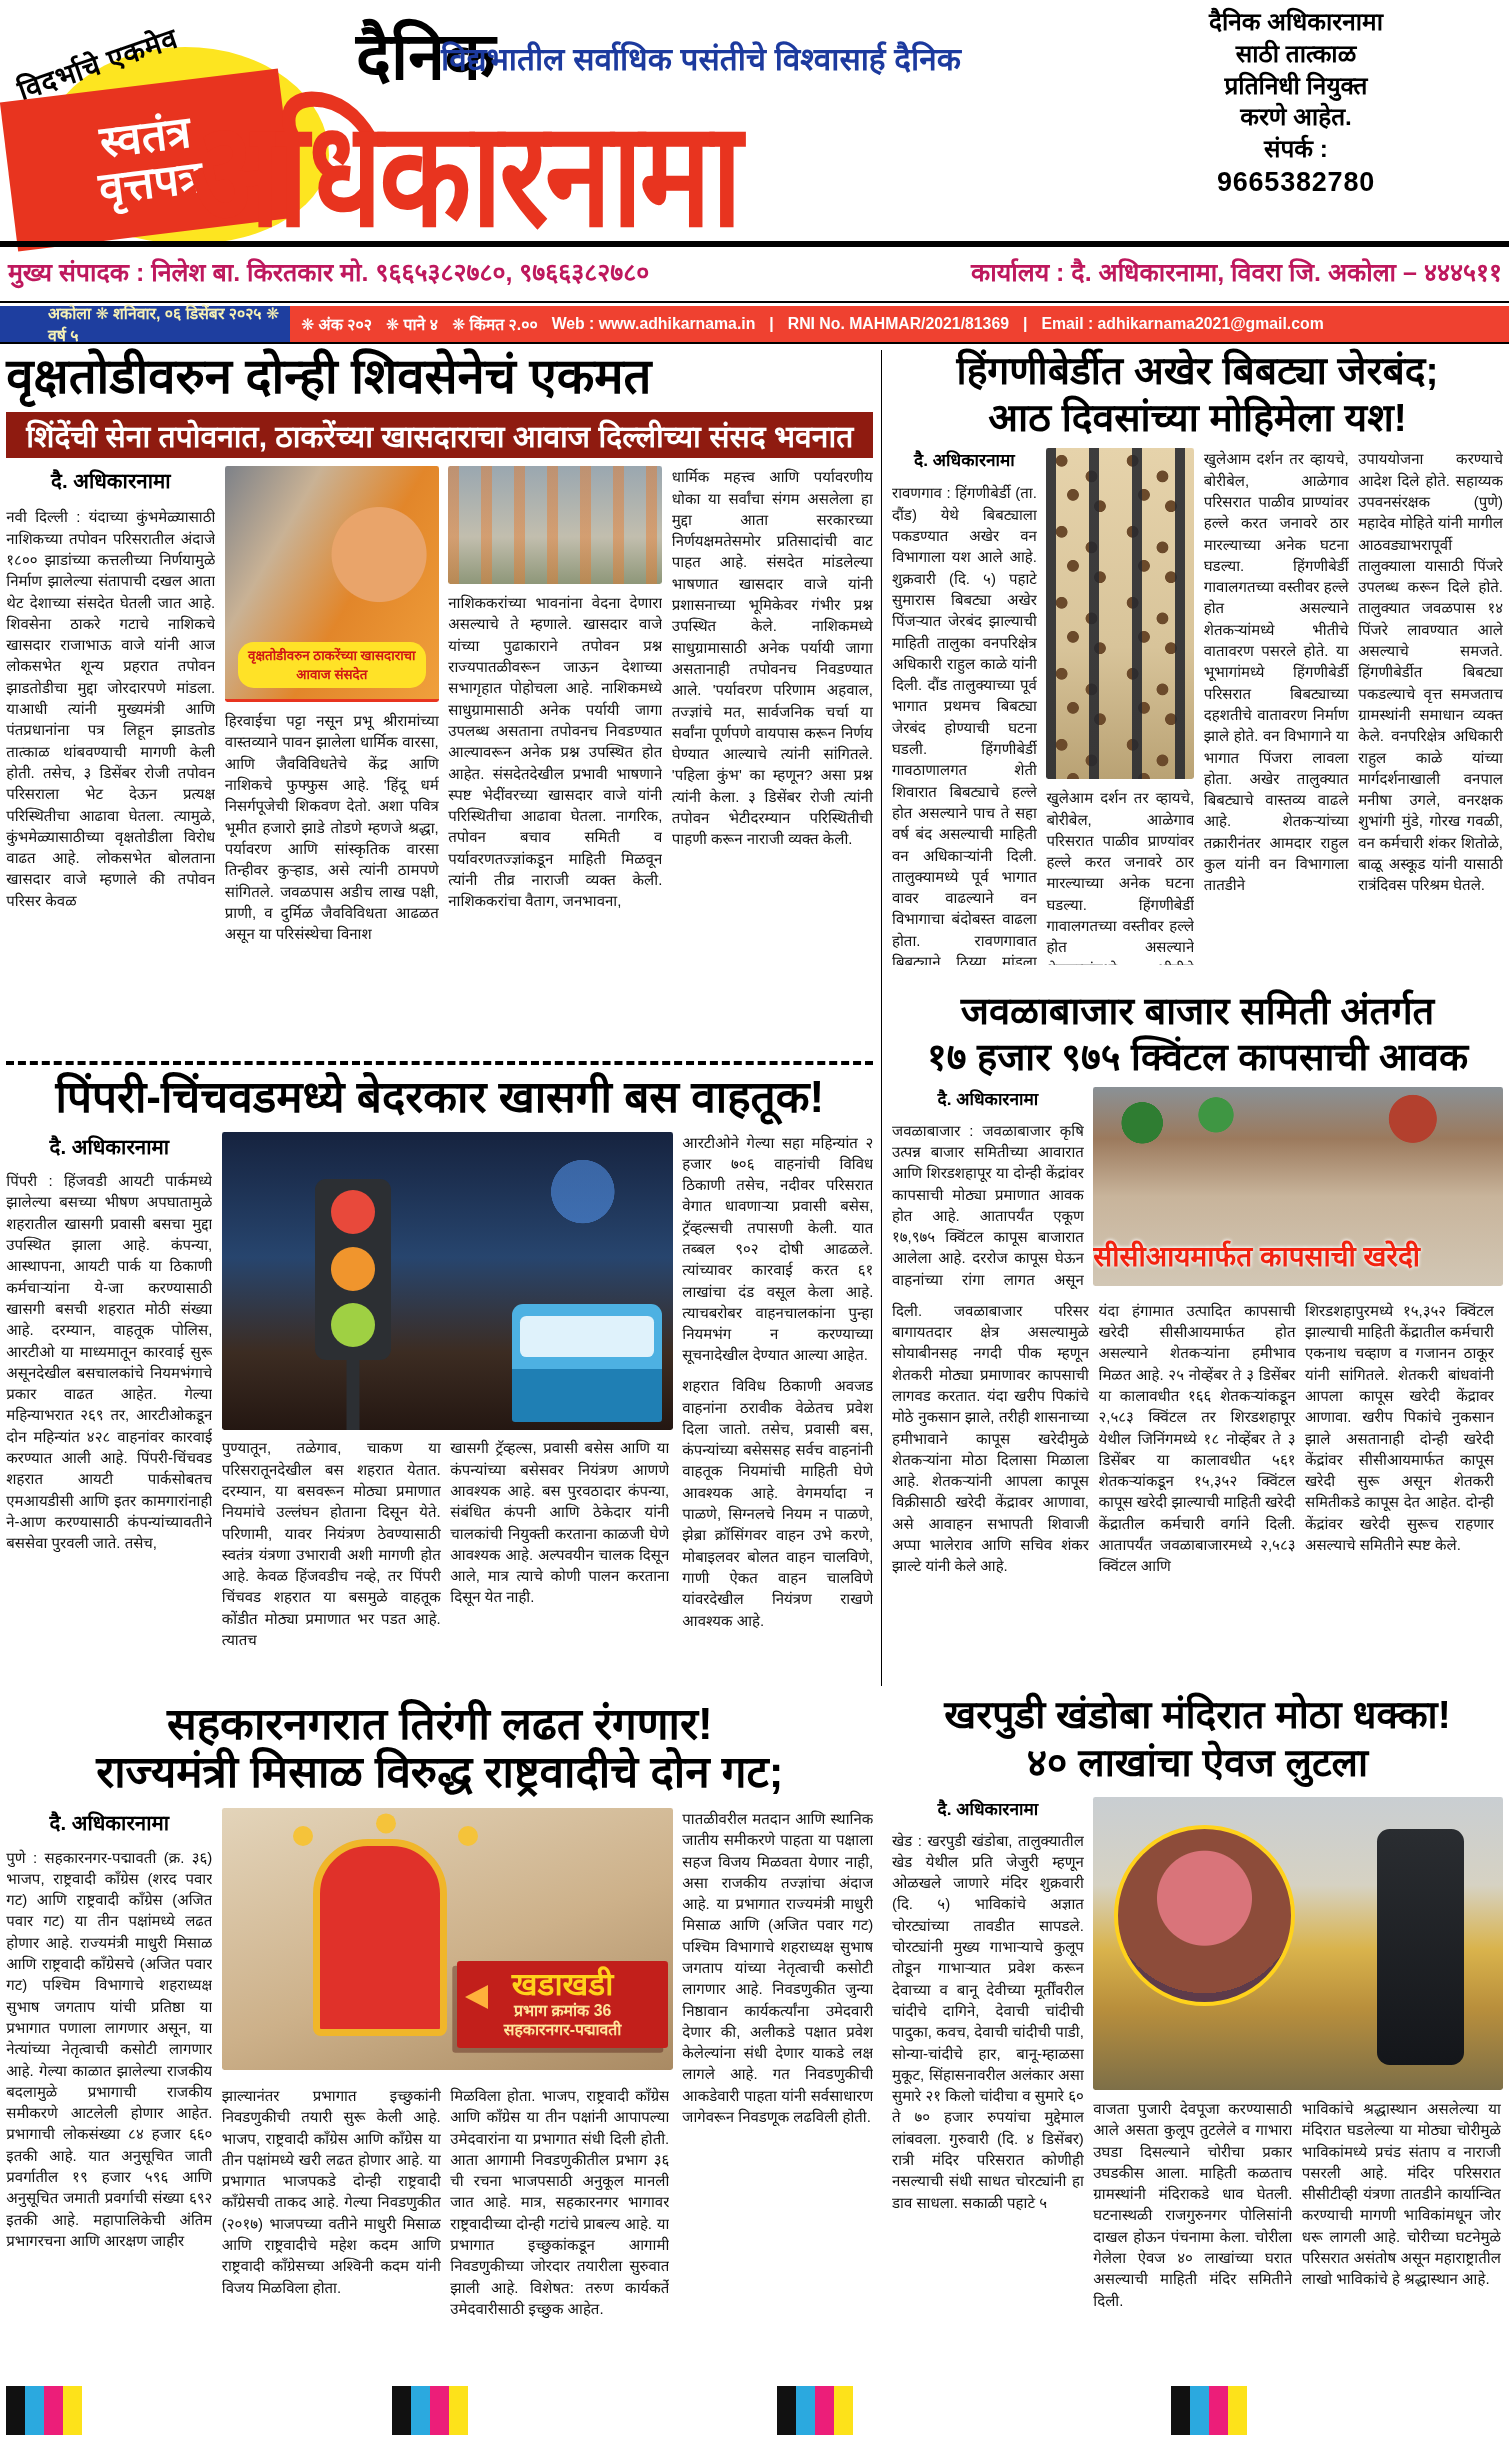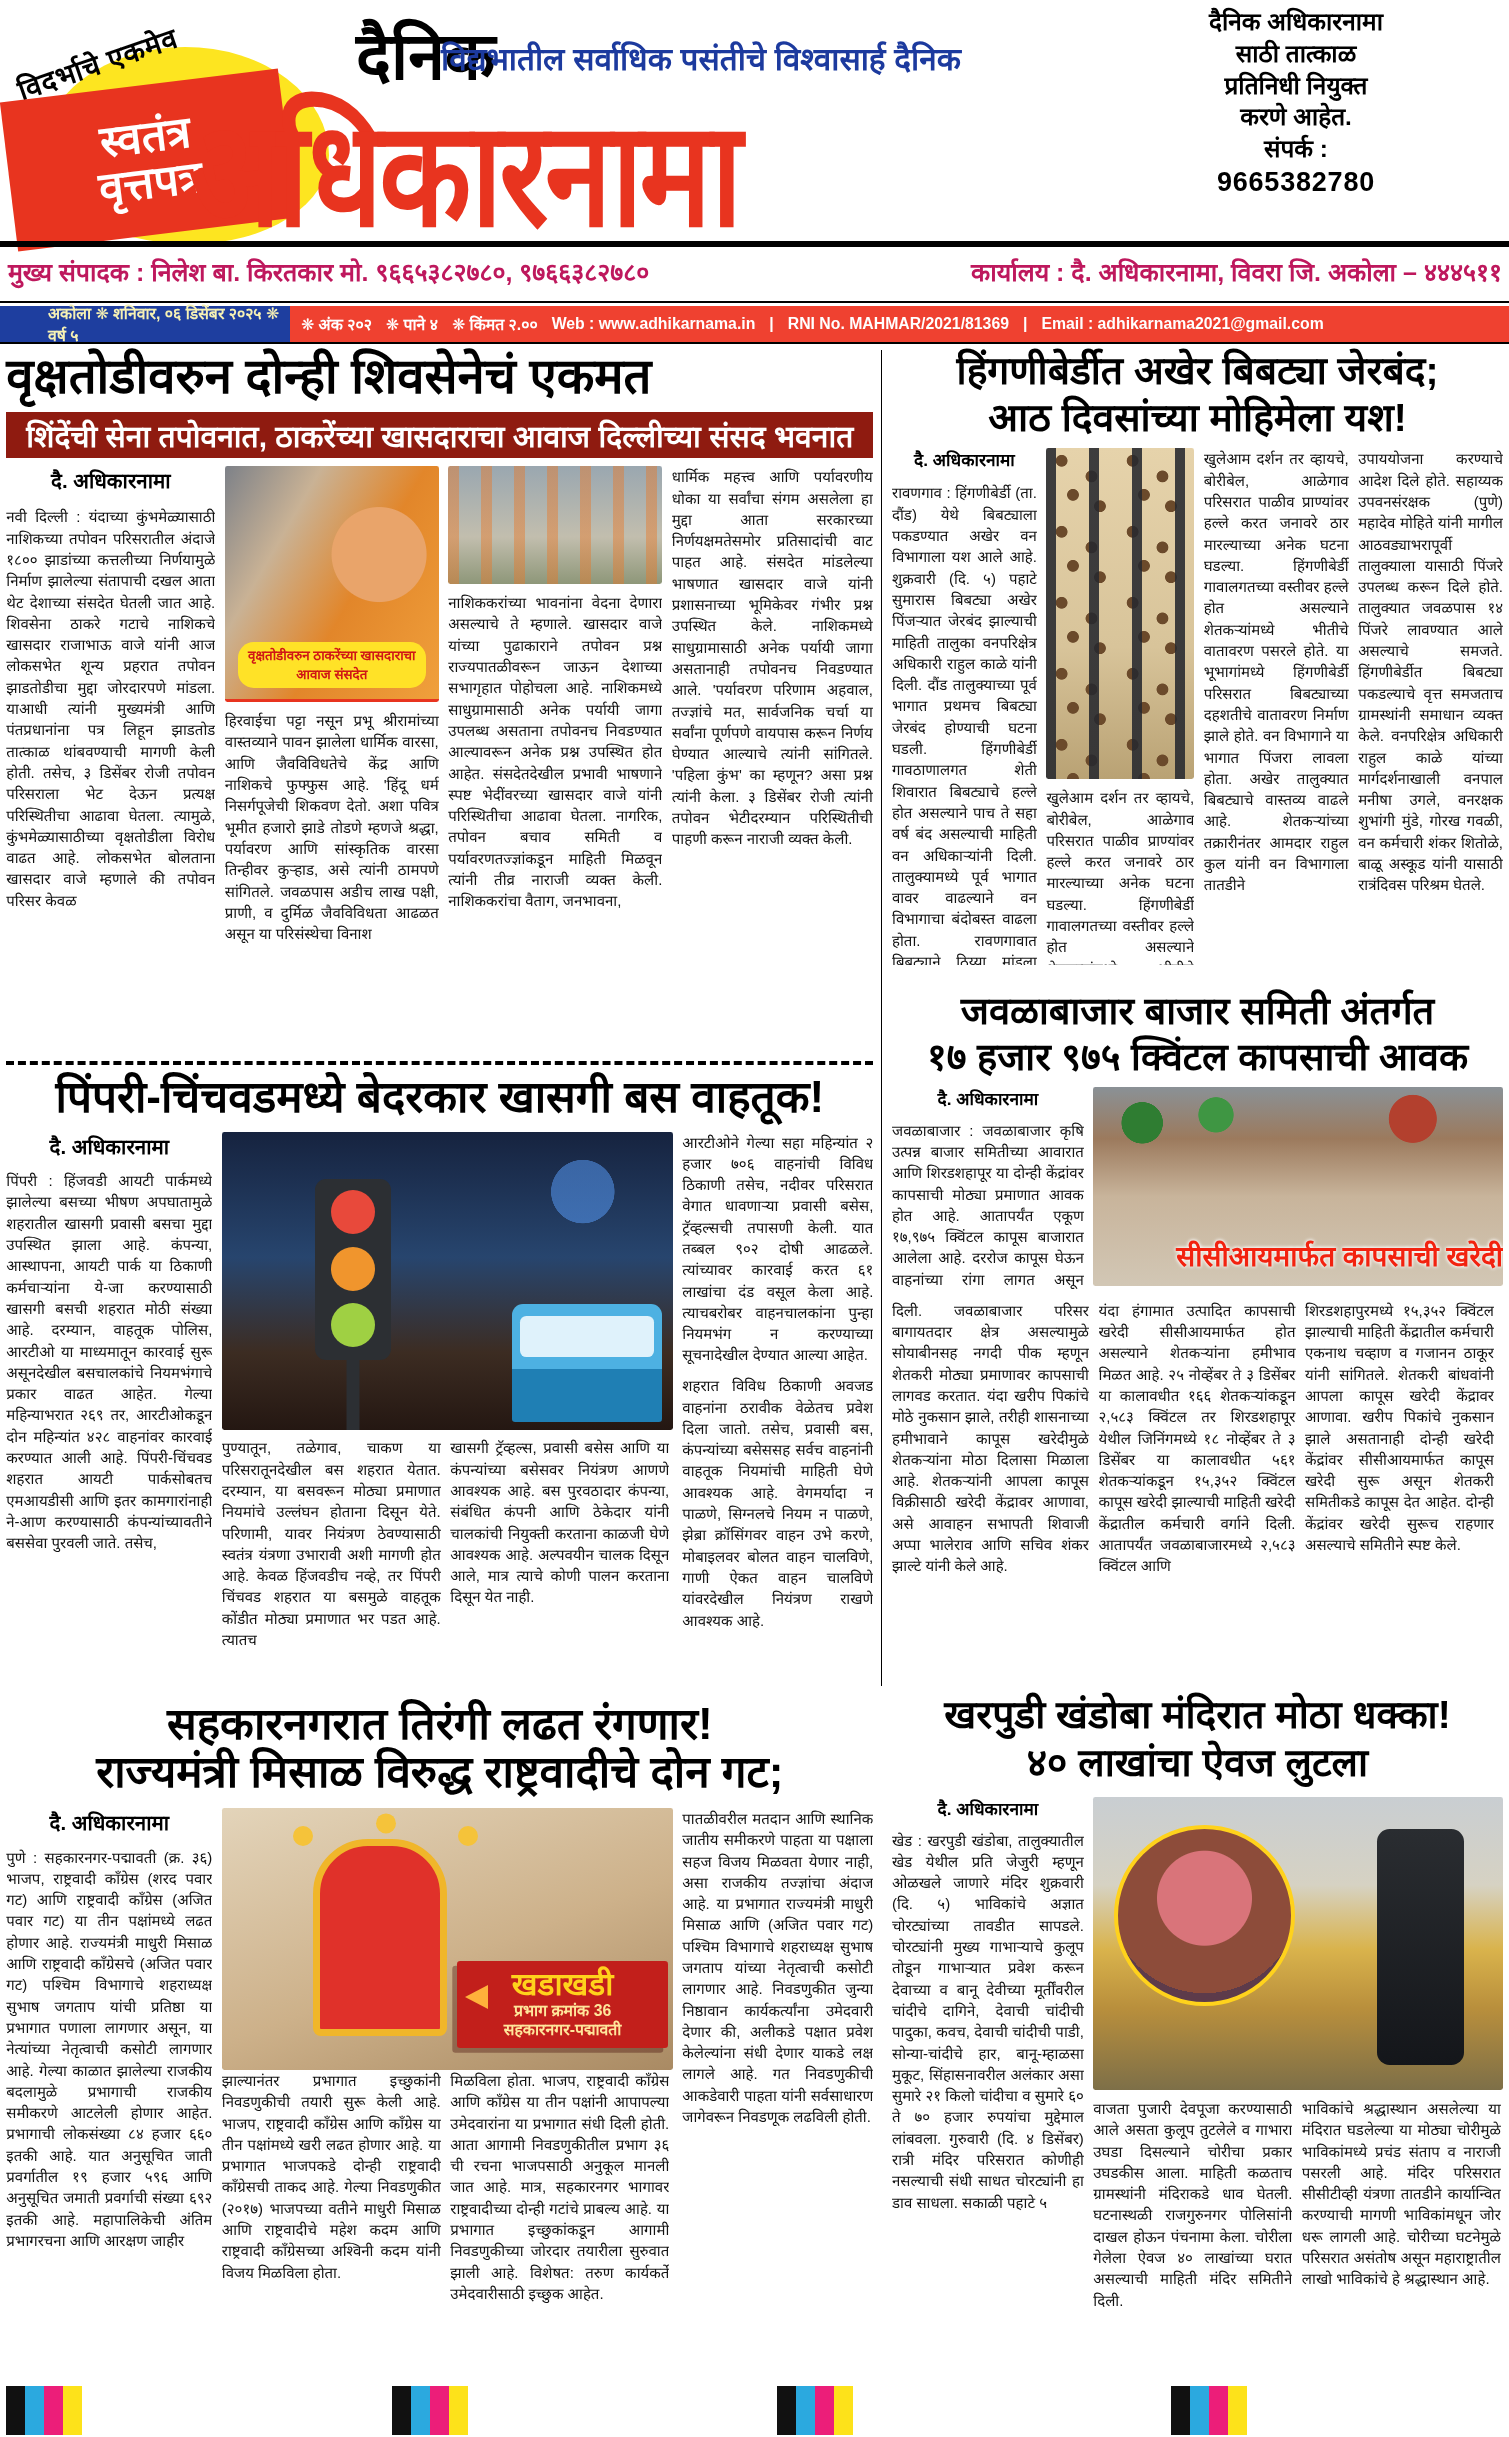--- a/index.html
+++ b/index.html
@@ -58,21 +58,21 @@
   .tl-pole { position:absolute; left:93px; top:47px; width:76px; height:181px; background:#2c2f33; border-radius:11px; box-shadow:0 142px 0 -31.5px #2c2f33; }
   .tl-light { position:absolute; left:15.8px; width:44px; height:44px; border-radius:50%; }
   .tl-red { top:11px; background:#e8493b; } .tl-amber { top:68px; background:#f0952d; } .tl-green { top:124px; background:#9fd043; }
   .bus { position:absolute; right:11px; bottom:7.9px; width:150px; height:118px; background:linear-gradient(180deg,#4db1e2 0 55%, #1f7fb4 55% 100%); border-radius:11px 11px 3.2px 3.2px; }
   .bus:before { content:""; position:absolute; left:7.9px; top:12.6px; width:134px; height:41px; background:#dff2fb; border-radius:6.3px; }
   .ph-cotton { height:199px; background:
     radial-gradient(circle at 12% 18%, #2f7d32 0 20.5px, transparent 21px),
     radial-gradient(circle at 30% 14%, #3f9643 0 17.3px, transparent 18px),
     radial-gradient(circle at 78% 16%, #b3402e 0 23.6px, transparent 24.4px),
     linear-gradient(180deg,#8a9196 0%, #9c7a5d 26%, #c8b49b 55%, #d2c7b5 100%); }
-  .ph-cotton .cap { position:absolute; left:0; right:0; bottom:12.6px; text-align:right; font-weight:900; font-size:28px; color:#f2220f; text-shadow:0 0 3.2px #fff,0 0 4.7px #fff; }
+  .ph-cotton .cap { position:absolute; left:0; right:0; bottom:12.6px; text-align:left; font-weight:900; font-size:28px; color:#f2220f; text-shadow:0 0 3.2px #fff,0 0 4.7px #fff; }
   .ph-throne { height:262px; background:linear-gradient(160deg,#e3d4ba 0%, #cdb18a 55%, #a98a63 100%); }
   .throne { position:absolute; left:91px; top:31.5px; width:134px; height:197px; background:#e0312a; border:7.9px solid #f0b62a; border-radius:55px 55px 7.9px 7.9px; }
   .throne:before { content:""; position:absolute; left:-27px; top:-20.5px; width:20.5px; height:20.5px; background:#f5c33a; border-radius:50%; box-shadow:165px 0 0 #f5c33a, 83px -12.6px 0 #f5c33a; }
   .ribbon { position:absolute; right:4.7px; bottom:22px; width:211px; background:#c21f1b; color:#ffd21c; text-align:center; padding:7.9px 6.3px; border-radius:3.2px; box-shadow:-4.7px 4.7px 0 rgba(60,0,0,.35); }
   .ribbon .t { font-size:31.5px; font-weight:900; line-height:1; }
   .ribbon .s { font-size:15.8px; font-weight:bold; color:#ffe69b; line-height:1.25; }
   .mega { position:absolute; left:7.9px; top:23.6px; width:0; height:0; border-top:12.6px solid transparent; border-bottom:12.6px solid transparent; border-right:23.6px solid #ffb13b; }
   .ph-temple { height:293px; background:
     linear-gradient(180deg,#c9ced2 0%, #d6d2c3 30%, #d9b34c 52%, #b98f3c 72%, #7d6f48 100%); }
   .ph-temple .tower { position:absolute; right:39px; top:31.5px; width:87px; height:236px; background:linear-gradient(180deg,#2a2d31,#14161a); border-radius:12.6px; }
@@ -230,21 +230,21 @@
     <div style="width:451px;">
       <div class="ph ph-throne">
         <div class="throne"></div>
         <div class="ribbon">
           <span class="mega"></span>
           <div class="t">खडाखडी</div>
           <div class="s">प्रभाग क्रमांक 36</div>
           <div class="s">सहकारनगर-पद्मावती</div>
         </div>
       </div>
-      <div class="cols" style="margin-top:0; height:284px;">
+      <div class="cols" style="margin-top:15px; height:284px;">
         <div class="col" style="width:219px;"><span>झाल्यानंतर प्रभागात इच्छुकांनी निवडणुकीची तयारी सुरू केली आहे. भाजप, राष्ट्रवादी काँग्रेस आणि काँग्रेस या तीन पक्षांमध्ये खरी लढत होणार आहे. या प्रभागात भाजपकडे दोन्ही राष्ट्रवादी काँग्रेसची ताकद आहे. गेल्या निवडणुकीत (२०१७) भाजपच्या वतीने माधुरी मिसाळ आणि राष्ट्रवादीचे महेश कदम आणि राष्ट्रवादी काँग्रेसच्या अश्विनी कदम यांनी विजय मिळविला होता.</span></div>
         <div class="col" style="width:219px;"><span>मिळविला होता. भाजप, राष्ट्रवादी काँग्रेस आणि काँग्रेस या तीन पक्षांनी आपापल्या उमेदवारांना या प्रभागात संधी दिली होती. आता आगामी निवडणुकीतील प्रभाग ३६ ची रचना भाजपसाठी अनुकूल मानली जात आहे. मात्र, सहकारनगर भागावर राष्ट्रवादीच्या दोन्ही गटांचे प्राबल्य आहे. या प्रभागात इच्छुकांकडून आगामी निवडणुकीच्या जोरदार तयारीला सुरुवात झाली आहे. विशेषत: तरुण कार्यकर्ते उमेदवारीसाठी इच्छुक आहेत.</span></div>
       </div>
     </div>
     <div class="col" style="width:191px;">
       <span>पातळीवरील मतदान आणि स्थानिक जातीय समीकरणे पाहता या पक्षाला सहज विजय मिळवता येणार नाही, असा राजकीय तज्ज्ञांचा अंदाज आहे. या प्रभागात राज्यमंत्री माधुरी मिसाळ आणि (अजित पवार गट) पश्चिम विभागाचे शहराध्यक्ष सुभाष जगताप यांच्या नेतृत्वाची कसोटी लागणार आहे. निवडणुकीत जुन्या निष्ठावान कार्यकर्त्यांना उमेदवारी देणार की, अलीकडे पक्षात प्रवेश केलेल्यांना संधी देणार याकडे लक्ष लागले आहे. गत निवडणुकीची आकडेवारी पाहता यांनी सर्वसाधारण जागेवरून निवडणूक लढविली होती.</span>
     </div>
   </div>
 </section>
 

